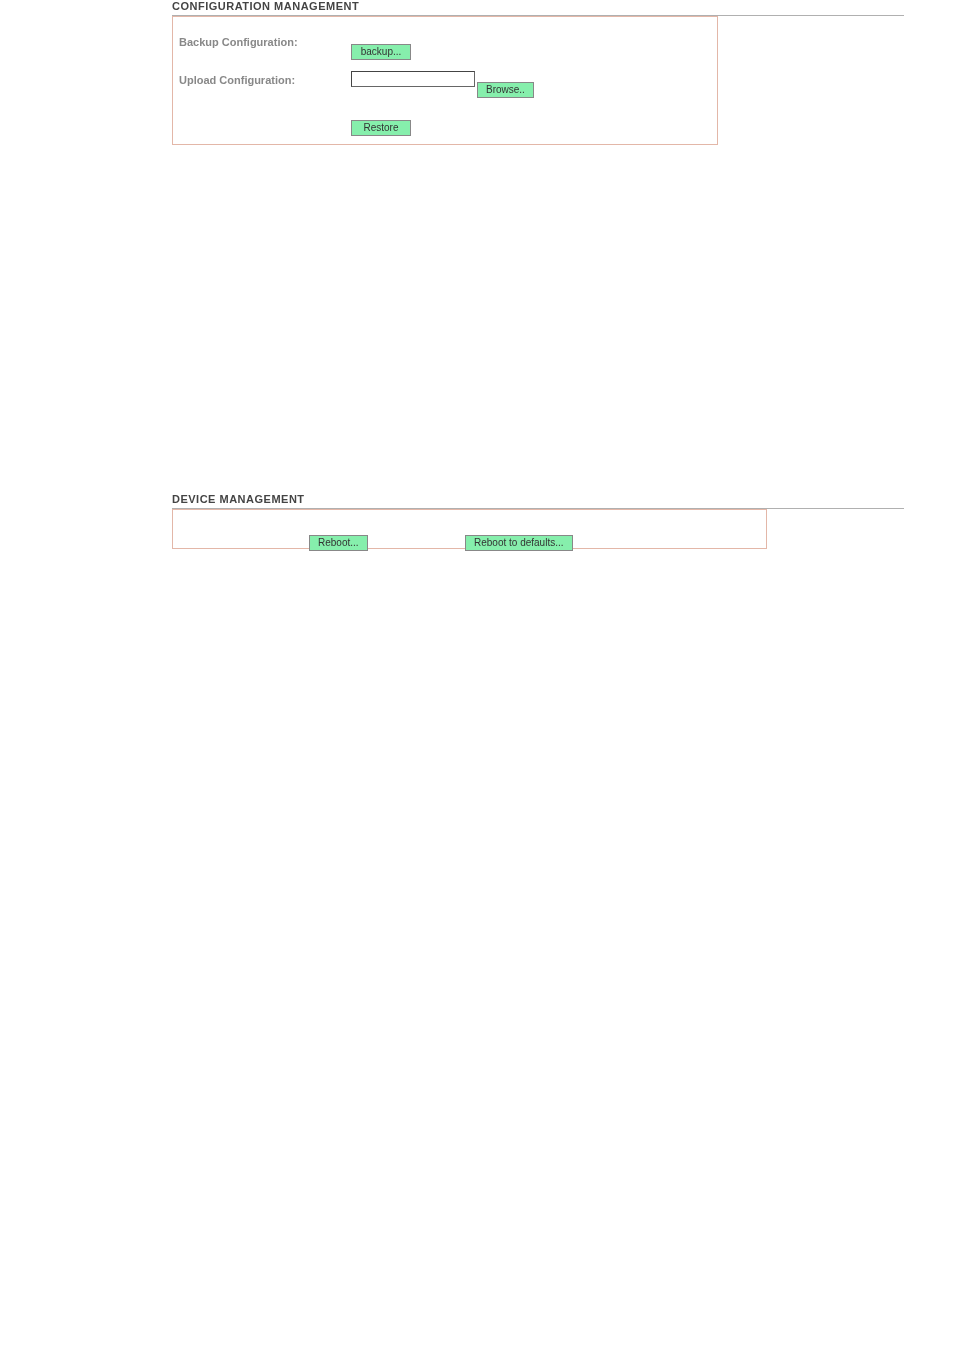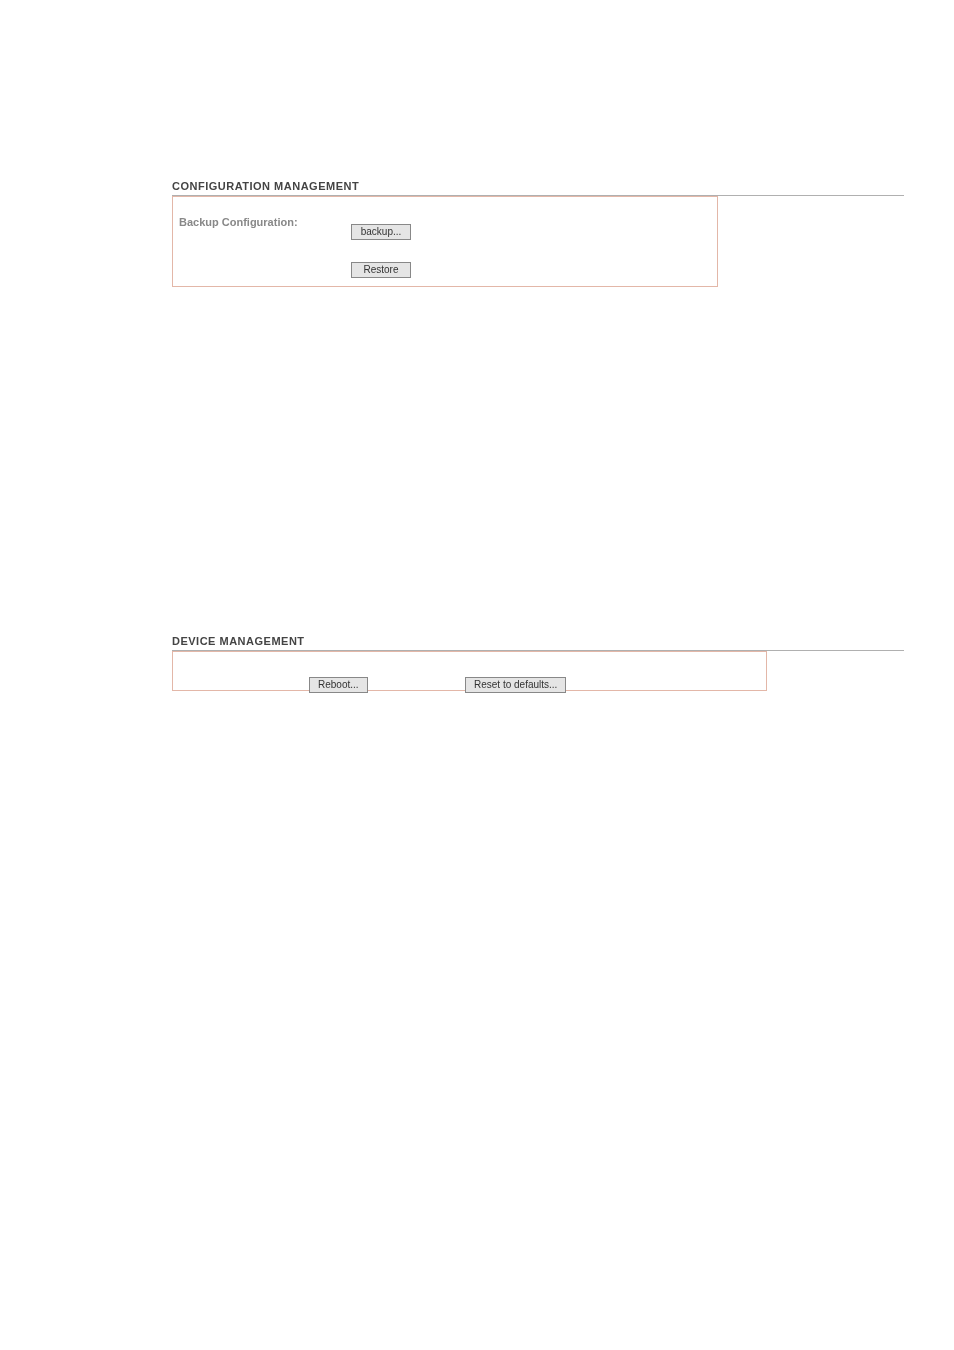--- a/index.html
+++ b/index.html
@@ -6,21 +6,20 @@
     body {
       background: #ffffff;
       font-family: Verdana, Arial, sans-serif;
       font-size: 11px;
       color: #555;
       width: 954px;
       height: 1350px;
     }
     .wrapper {
       padding-left: 172px;
-      padding-top: 180px;
       padding-right: 50px;
     }
     .section-title {
       letter-spacing: 0.5px;
       font-weight: bold;
       color: #444;
       font-size: 11px;
       margin-bottom: 3px;
     }
     .title-rule {
@@ -43,21 +42,21 @@
       font-weight: bold;
       color: #888;
       font-size: 11px;
       padding-top: 2px;
     }
     .ctrl-col {
       display: flex;
       align-items: center;
     }
     .btn {
-      background: #e5e5e5;
+      background: #86efac;
       border: 1px solid #888;
       font-family: Verdana, Arial, sans-serif;
       font-size: 10px;
       color: #333;
       padding: 1px 8px;
       line-height: 12px;
       cursor: pointer;
       margin-top: 22px;
     }
     .btn-wide { min-width: 60px; text-align: center; }
@@ -94,32 +93,39 @@
   <hr class="title-rule">
   <div class="box">
 
     <div class="row">
       <div class="label-col">Backup Configuration:</div>
       <div class="ctrl-col">
         <button class="btn btn-wide">backup...</button>
       </div>
     </div>
 
+    <div class="row">
+      <div class="label-col">Upload Configuration:</div>
+      <div class="ctrl-col">
+        <input type="text" class="txt upload-input" value="" style="">
+        <button class="btn" style="margin-left:2px;">Browse..</button>
+      </div>
+    </div>
 
     <div class="row">
       <div class="label-col"></div>
       <div class="ctrl-col">
         <button class="btn btn-wide">Restore</button>
       </div>
     </div>
 
   </div>
 
   <div class="gap-big"></div>
 
   <div class="section-title">DEVICE MANAGEMENT</div>
   <hr class="title-rule">
   <div class="maint-box">
     <button class="btn maint-btn reboot">Reboot...</button>
-    <button class="btn maint-btn reset">Reset to defaults...</button>
+    <button class="btn maint-btn reset">Reboot to defaults...</button>
   </div>
 
 </div>
 
 </body></html>

